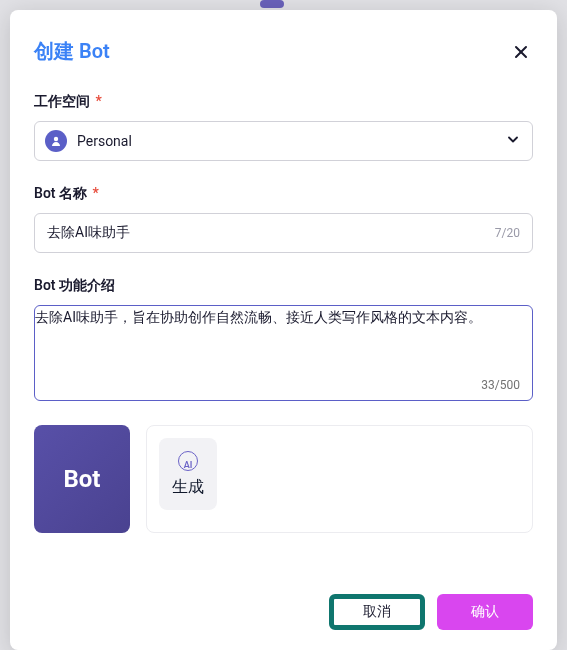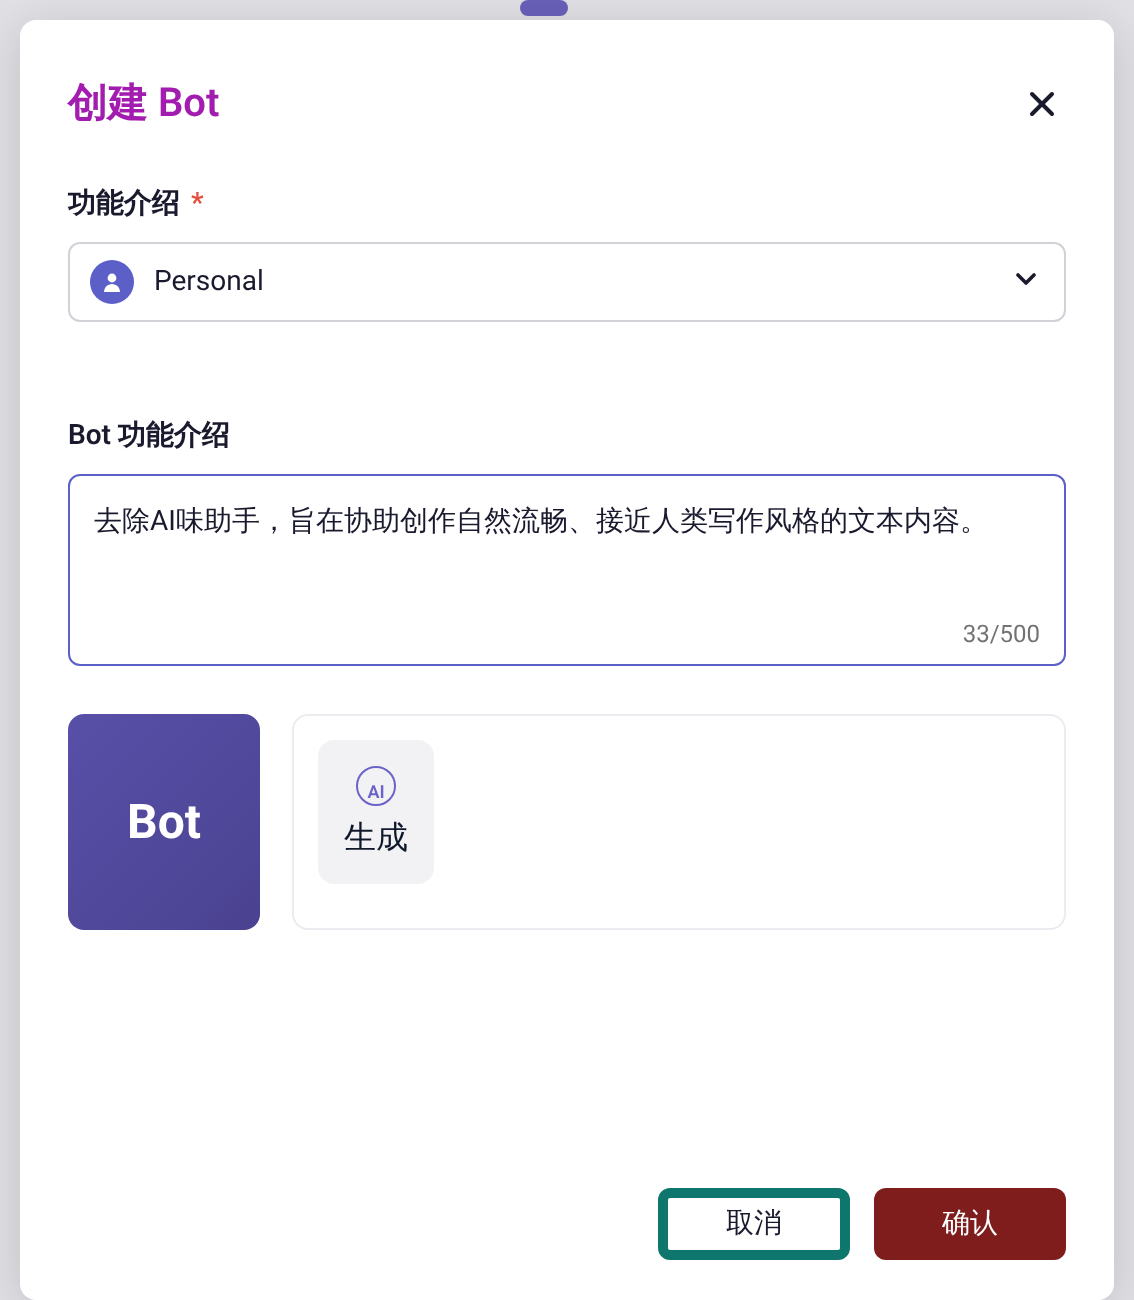--- a/index.html
+++ b/index.html
@@ -42,21 +42,21 @@
     }
     .modal-header {
       display: flex;
       justify-content: space-between;
       align-items: center;
       margin-bottom: 28px;
     }
     .modal-title {
       font-size: 20px;
       font-weight: 600;
-      color: #a21caf;
+      color: #3b82f6;
     }
     .close-btn {
       width: 24px;
       height: 24px;
       display: flex;
       align-items: center;
       justify-content: center;
       cursor: pointer;
       color: #1a1a2e;
     }
@@ -122,21 +122,21 @@
     .char-count {
       position: absolute;
       right: 12px;
       font-size: 12px;
       color: #9a9aa8;
     }
     .textarea-wrapper {
       position: relative;
       border: 1.5px solid #5b5fc7;
       border-radius: 6px;
-      padding: 12px;
+      padding: 0;
       min-height: 96px;
     }
     .textarea-value {
       font-size: 14px;
       color: #1a1a2e;
       line-height: 1.6;
     }
     .textarea-count {
       position: absolute;
       right: 12px;
@@ -214,21 +214,21 @@
       justify-content: center;
       cursor: pointer;
       border: none;
     }
     .btn-secondary {
       background: #fff;
       border: 5px solid #0f766e;
       color: #1a1a2e;
     }
     .btn-primary {
-      background: #7f1d1d;
+      background: #d946ef;
       color: #fff;
     }
   </style>
 </head>
 <body>
 
 <div class="backdrop">
   <div class="backdrop-button"></div>
 </div>
 
@@ -238,40 +238,48 @@
     <div class="close-btn">
       <svg width="16" height="16" viewBox="0 0 16 16" fill="none" stroke="currentColor" stroke-width="2" stroke-linecap="round">
           <line x1="3" y1="3" x2="13" y2="13"></line>
           <line x1="13" y1="3" x2="3" y2="13"></line>
         </svg>
     </div>
   </div>
 
   <div class="form-group">
     <label class="form-label">
-      <span>功能介绍</span>
+      <span>工作空间</span>
       <span class="required">*</span>
     </label>
     <div class="select-wrapper">
       <div class="select-icon">
         <svg width="12" height="12" viewBox="0 0 12 12" fill="#fff">
             <circle cx="6" cy="4" r="2.2"></circle>
             <path d="M2 11c0-2.2 1.8-4 4-4s4 1.8 4 4z"></path>
           </svg>
       </div>
       <span class="select-value">Personal</span>
       <span class="chevron">
         <svg width="14" height="14" viewBox="0 0 14 14" fill="none" stroke="currentColor" stroke-width="1.8" stroke-linecap="round" stroke-linejoin="round">
             <polyline points="3 5 7 9 11 5"></polyline>
           </svg>
       </span>
     </div>
   </div>
 
   <div class="form-group">
+    <label class="form-label">
+      <span>Bot 名称</span>
+      <span class="required">*</span>
+    </label>
+    <div class="input-wrapper">
+      <span class="input-value">去除AI味助手</span>
+      <span class="char-count">7/20</span>
+    </div>
   </div>
 
   <div class="form-group">
     <label class="form-label">
       <span>Bot 功能介绍</span>
     </label>
     <div class="textarea-wrapper">
       <div class="textarea-value">去除AI味助手，旨在协助创作自然流畅、接近人类写作风格的文本内容。</div>
       <span class="textarea-count">33/500</span>
     </div>

